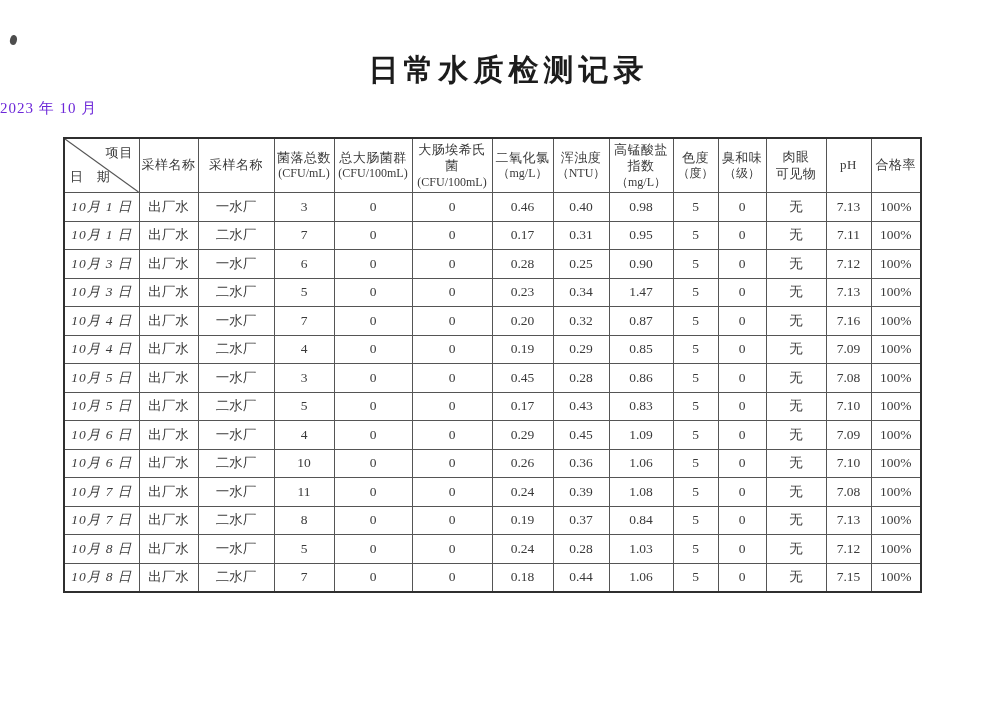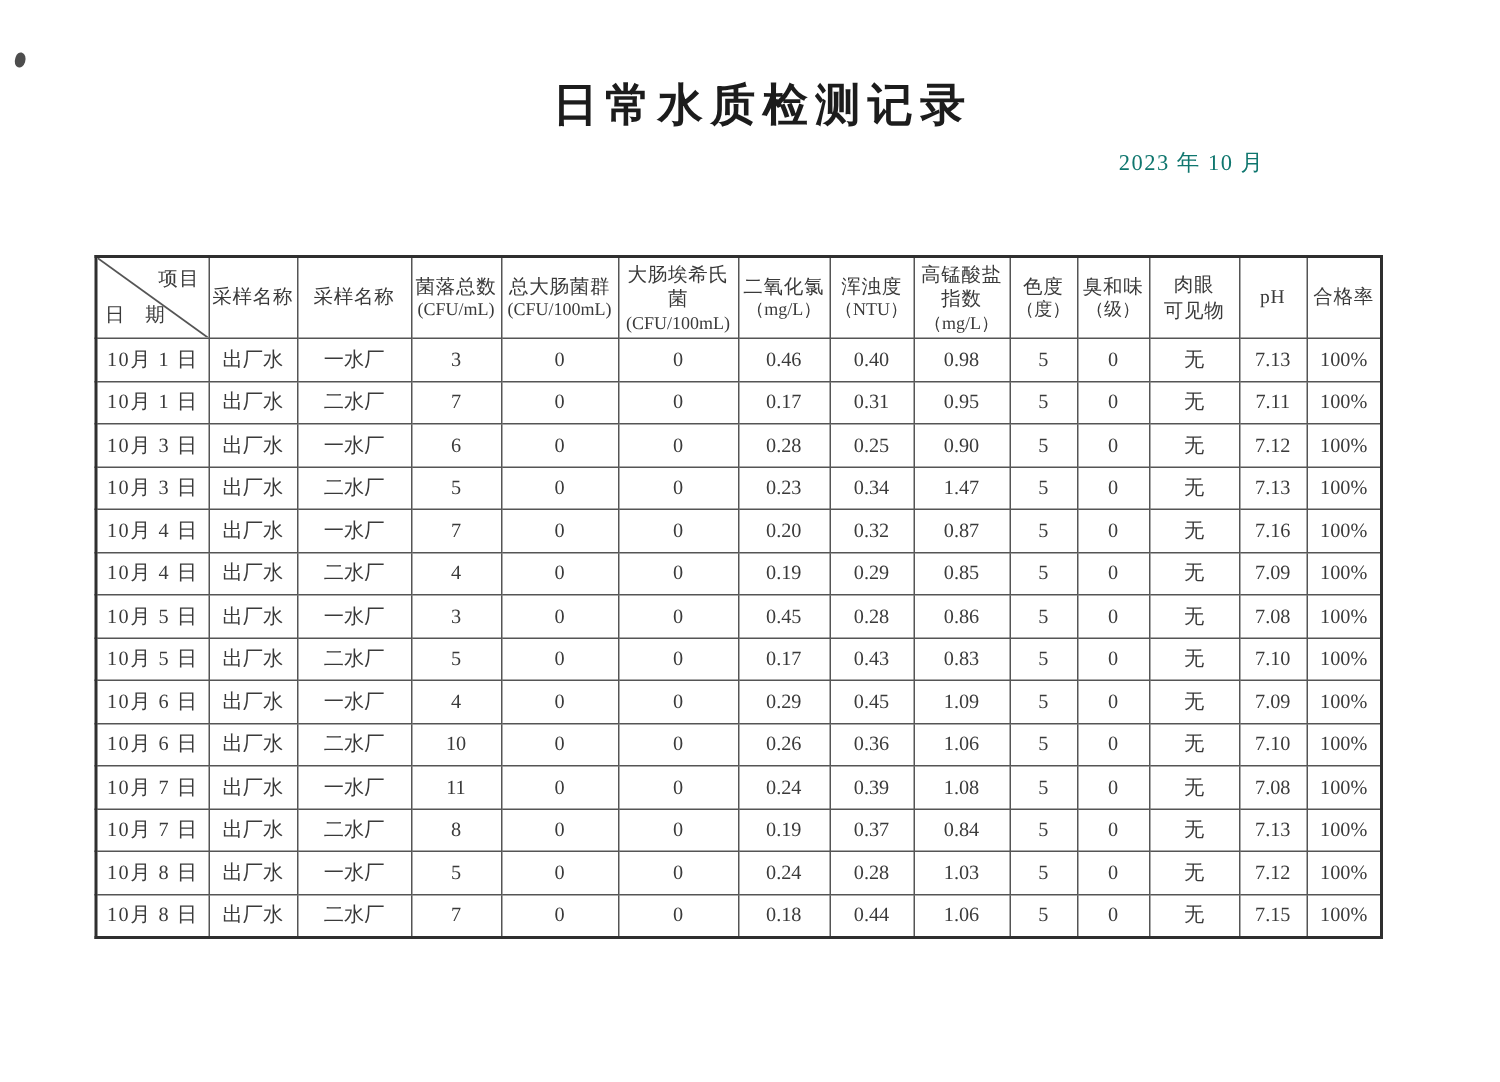--- a/index.html
+++ b/index.html
@@ -20,44 +20,42 @@
   .title {
     margin:50px 0 0 17px;
     text-align:center;
     font-size:30px; font-weight:bold;
     letter-spacing:5px;
     color:#1c1c1c;
   }
 
   .date-line {
     margin-top:8px;
-    text-align:right;
     padding-right:157px;
     font-size:15px;
     letter-spacing:1px;
-    color:#0f766e;
+    color:#6d28d9;
   }
 
   table.wq {
     position:absolute; left:63px; top:137px;
     border-collapse:collapse; table-layout:fixed;
     border:2px solid #2f2f2f;
-    margin-top:33px;
   }
   .wq th, .wq td {
     border:1px solid #555555;
     padding:0; margin:0;
     text-align:center; vertical-align:middle;
     font-weight:normal;
     overflow:hidden;
     color:#3a3a3a;
   }
   .wq thead th { height:53px; font-size:13px; line-height:1.25; }
   .wq tbody td { height:27.5px; font-size:13.5px; }
-  .wq tbody td:first-child { letter-spacing:1px; }
+  .wq tbody td:first-child { letter-spacing:1px;font-style:italic; }
 
   .hl { font-size:13px; line-height:1.25; letter-spacing:0.5px; }
   .hu { font-size:12px; line-height:1.2; letter-spacing:0; }
 
   th.diag { position:relative; }
   th.diag svg { position:absolute; left:0; top:0; width:100%; height:100%; }
   .diag-top   { position:absolute; top:6px; right:5px; font-size:13px; letter-spacing:1px; }
   .diag-bottom{ position:absolute; bottom:6px; left:5px; font-size:13px; letter-spacing:3px;font-family:Liberation Mono, monospace; }
 </style>
 </head>

